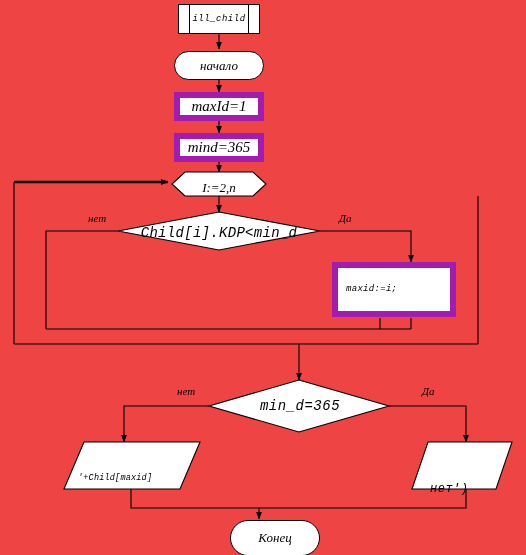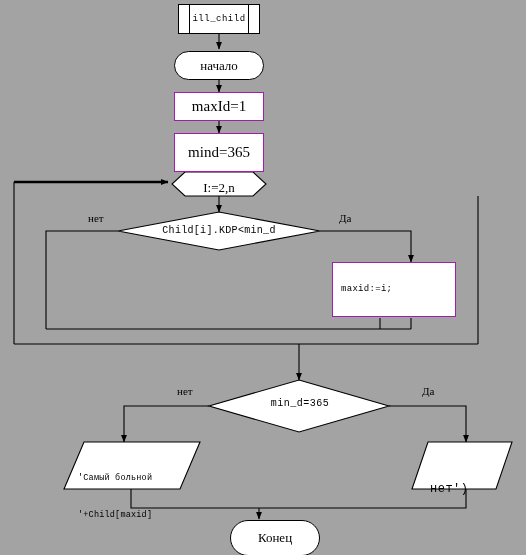--- a/index.html
+++ b/index.html
@@ -4,23 +4,24 @@
 <style>
   html, body {
     margin: 0;
     padding: 0;
     background: #ffffff;
   }
   #canvas {
     position: relative;
     width: 526px;
     height: 555px;
-    background: #a3a3a3;
+    background: #ef4444;
     font-family: "Liberation Serif", "DejaVu Serif", serif;
     overflow: hidden;
+    font-style: italic;
   }
   svg#wires {
     position: absolute;
     left: 0;
     top: 0;
     width: 526px;
     height: 555px;
   }
   .node {
     position: absolute;
@@ -53,21 +54,21 @@
   
   .terminator {
     border: 1px solid #000;
     border-radius: 18px;
     background: #fff;
     font-size: 13px;
   }
 
   
   .process {
-    border: 1px solid #a21caf;
+    border: 6px solid #a21caf;
     background: #fff;
     font-size: 15px;
   }
   .process.code {
     font-family: "Liberation Mono", "DejaVu Sans Mono", monospace;
     font-size: 9px;
     letter-spacing: 0.3px;
     justify-content: flex-start;
     text-align: left;
     padding-left: 8px;
@@ -83,22 +84,22 @@
   }
 
   
   .diamond-label {
     position: absolute;
     z-index: 3;
     font-family: "Liberation Mono", "DejaVu Sans Mono", monospace;
     text-align: center;
     color: #000;
   }
-  .dl-small { font-size: 10px; letter-spacing: 0.3px; }
-  .dl-big { font-size: 10px; letter-spacing: 0.5px; }
+  .dl-small { font-size: 14px; letter-spacing: 0.3px; }
+  .dl-big { font-size: 14px; letter-spacing: 0.5px; }
 
   
   .io-label {
     position: absolute;
     z-index: 3;
     font-family: "Liberation Mono", "DejaVu Sans Mono", monospace;
     font-size: 8.5px;
     letter-spacing: 0.2px;
     line-height: 1.45;
     text-align: left;
@@ -186,21 +187,21 @@
   </div>
 
   <div class="node terminator" style="left:174px; top:51px; width:90px; height:29px;">
     <span>начало</span>
   </div>
 
   <div class="node process" style="left:174px; top:92px; width:90px; height:29px;">
     <span>maxId=1</span>
   </div>
 
-  <div class="node process" style="left:174px; top:133px; width:90px; height:39px;">
+  <div class="node process" style="left:174px; top:133px; width:90px; height:29px;">
     <span>mind=365</span>
   </div>
 
   <div class="node hexwrap" style="left:172px; top:172px; width:94px; height:32px;">
     <span class="hexlabel">I:=2,n</span>
   </div>
 
   <div class="diamond-label dl-small" style="left:119px; top:225px; width:200px;">
     <span>Child[i].KDP&lt;min_d</span>
   </div>
@@ -223,21 +224,20 @@
   </div>
 
   <div class="branch" style="left:165px; top:385px;">
     <span>нет</span>
   </div>
   <div class="branch" style="left:410px; top:385px;">
     <span>Да</span>
   </div>
 
   <div class="io-label" style="left:78px; top:447px; width:120px;">
-    <div>'Самый больной</div>
     <div>'+Child[maxid]</div>
     
   </div>
 
   <div class="io-label big" style="left:430px; top:451px; width:90px;">
     <div>нет')</div>
   </div>
 
   <div class="node terminator" style="left:230px; top:520px; width:90px; height:36px;">
     <span>Конец</span>

